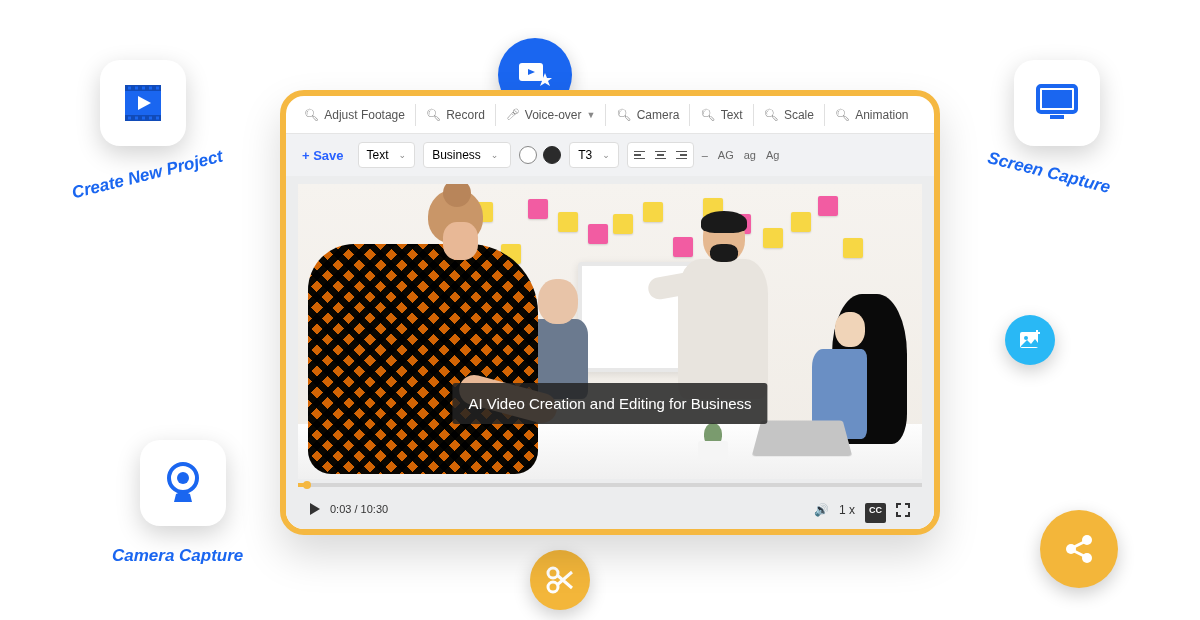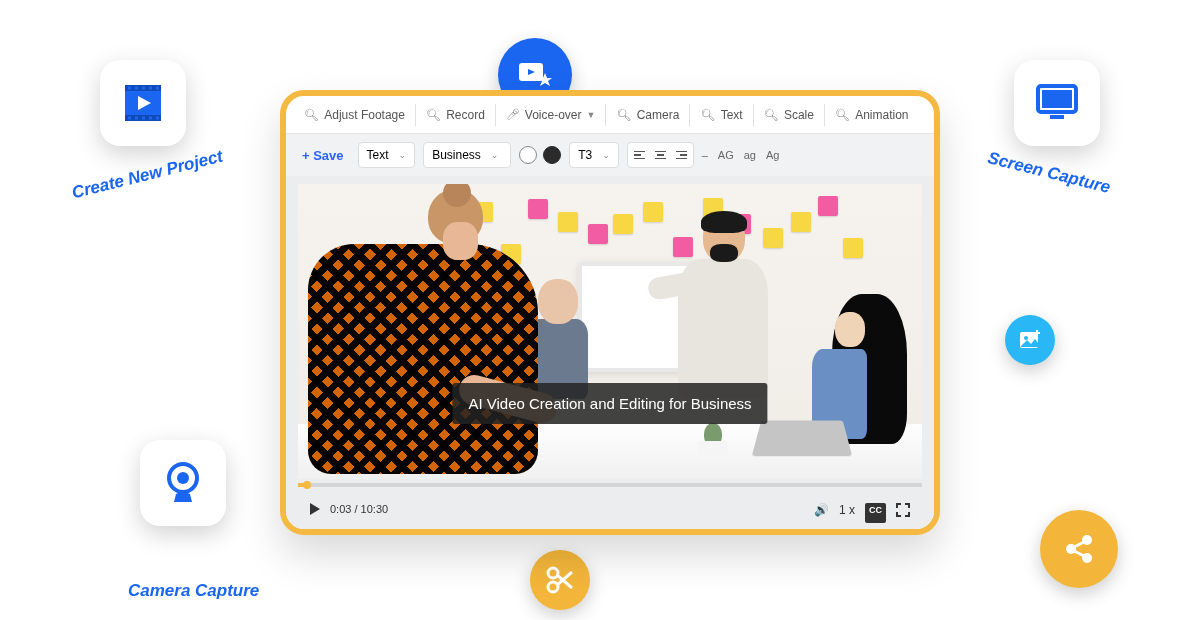--- a/index.html
+++ b/index.html
@@ -65,21 +65,21 @@
 .spacer { flex: 1; }
 .vol-ico, .cc-badge, .fs-ico { cursor: pointer; }
 .cc-badge { background: #333; color: #fff; font-size: 9px; font-weight: bold; padding: 2px 4px; border-radius: 2px; }
 .tile { position: absolute; width: 86px; height: 86px; background: #fff; border-radius: 20px; display: flex; align-items: center; justify-content: center; box-shadow: 0 8px 24px rgba(0,0,0,0.18); cursor: pointer; }
 .caption-lbl { position: absolute; color: #1a66f0; font-weight: 800; font-style: italic; font-size: 17px; white-space: nowrap; }
 .circ { position: absolute; border-radius: 50%; display: flex; align-items: center; justify-content: center; box-shadow: 0 6px 18px rgba(0,0,0,0.2); cursor: pointer; }
 .tile-film { left: 100px; top: 60px; }
 .tile-cam { left: 140px; top: 440px; }
 .tile-screen { right: 100px; top: 60px; }
 .lbl-new { left: 70px; top: 165px; transform: rotate(-14deg); }
-.lbl-cam { left: 128px; top: 546px; margin-top: 35px; }
+.lbl-cam { left: 112px; top: 546px; }
 .lbl-screen { right: 88px; top: 163px; transform: rotate(14deg); }
 .circ-star { left: 498px; top: 38px; width: 74px; height: 74px; background: #1a66f0; }
 .circ-cut { left: 530px; bottom: 10px; width: 60px; height: 60px; background: #f3b63a; }
 .circ-img { right: 145px; top: 315px; width: 50px; height: 50px; background: #29b8f5; }
 .circ-share { right: 82px; bottom: 32px; width: 78px; height: 78px; background: #f3b63a; }
 </style>
 </head>
 <body>
 
 <div class="canvas">

